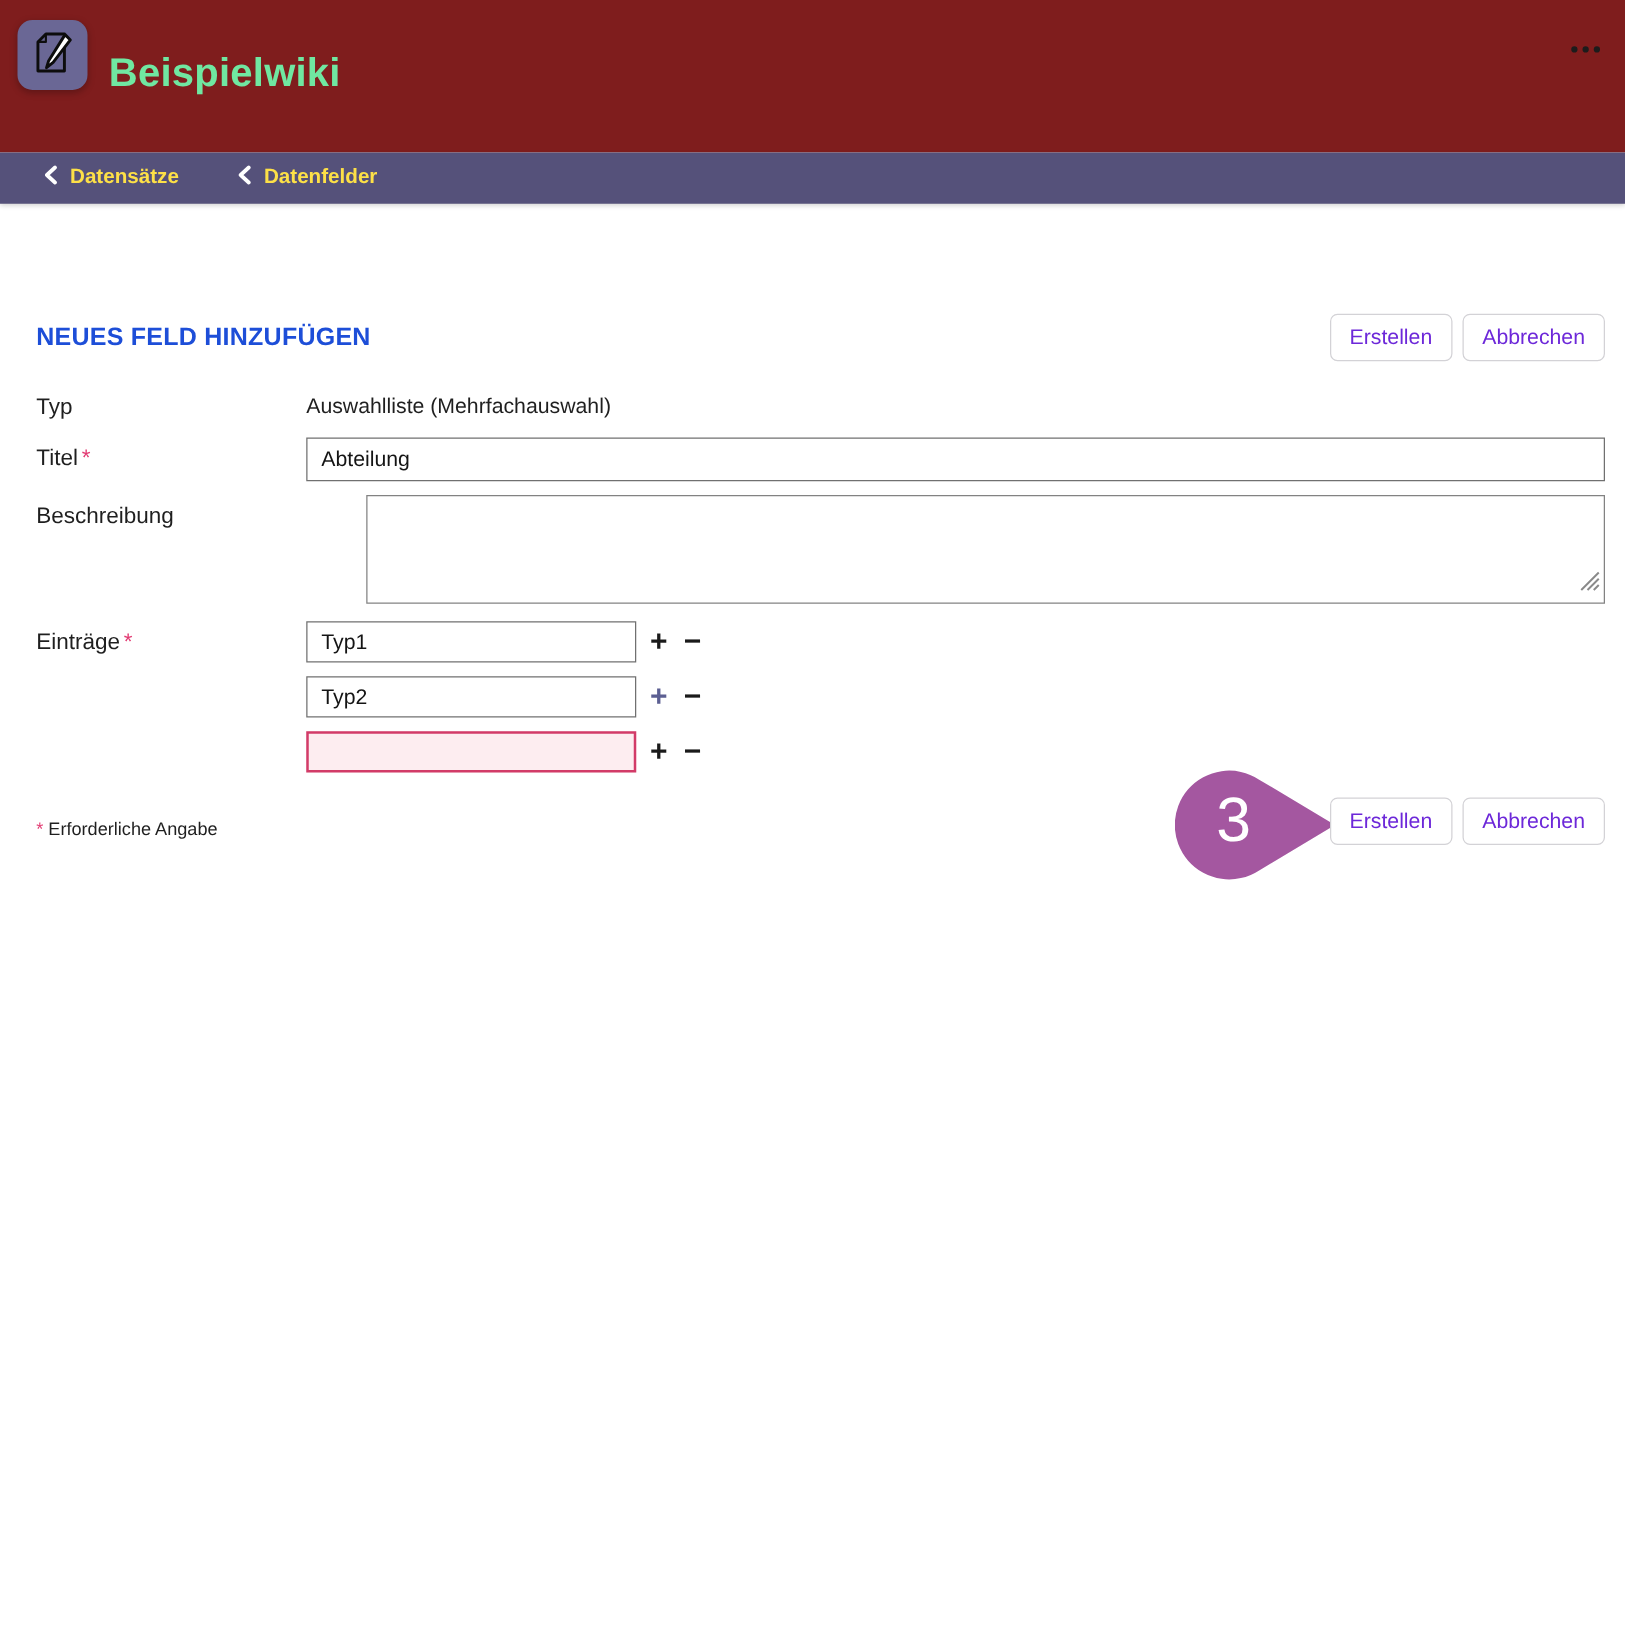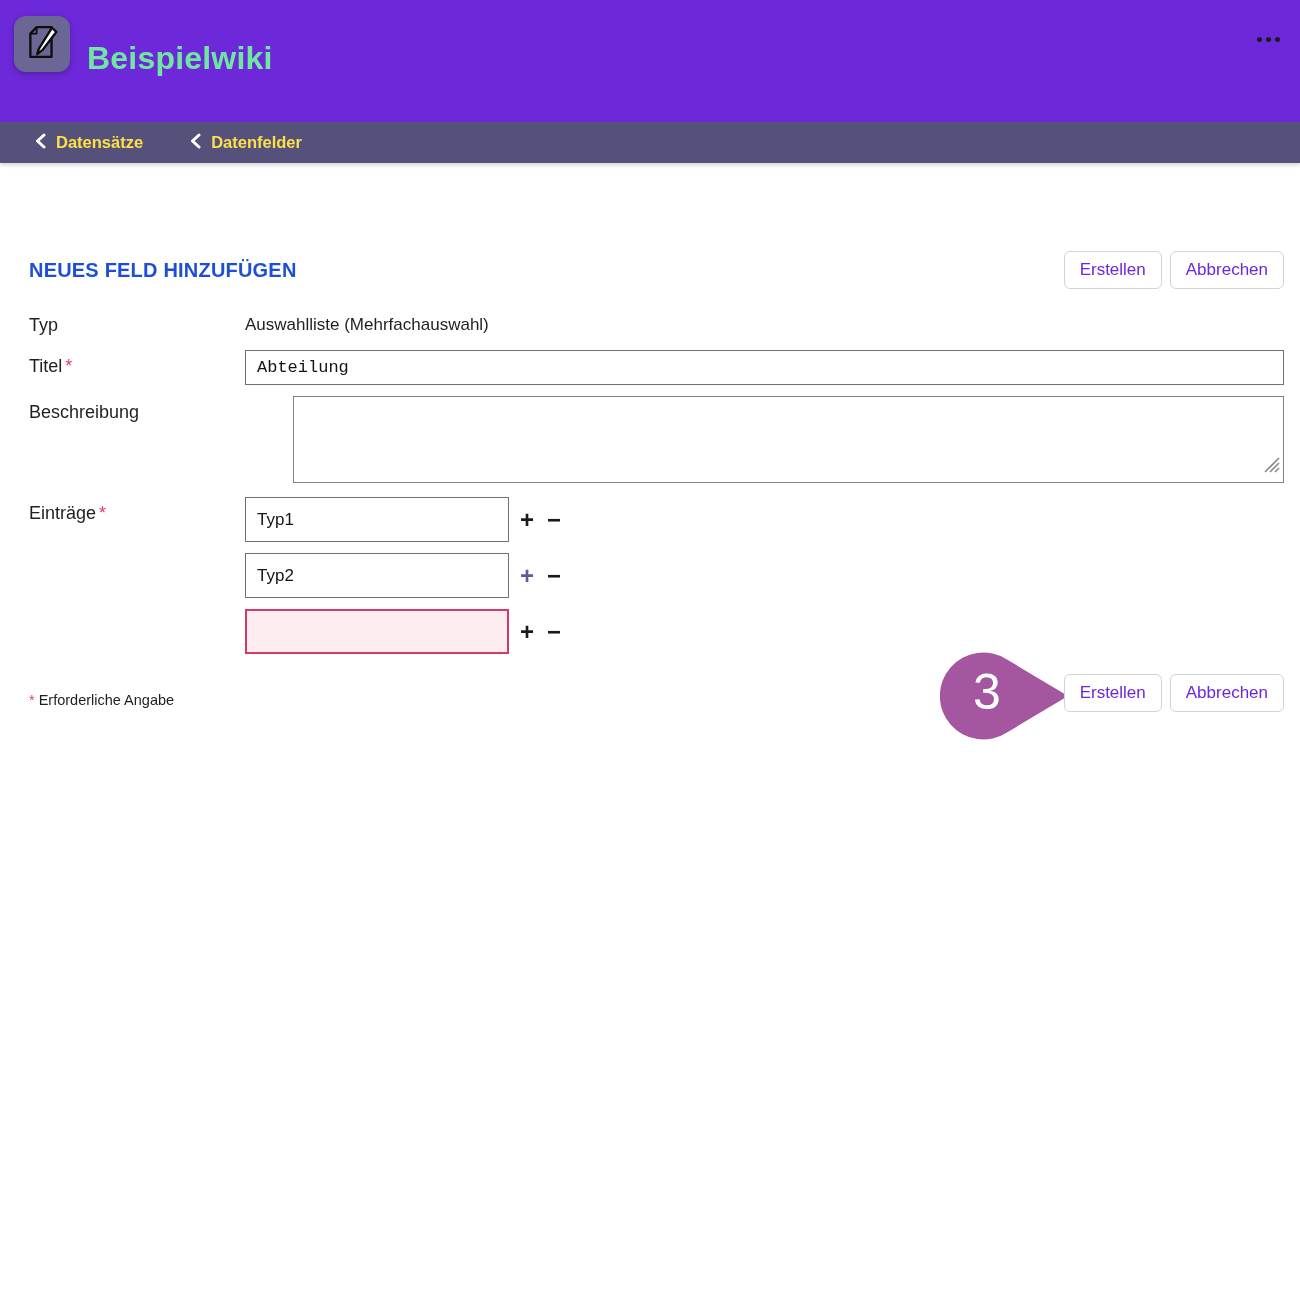--- a/index.html
+++ b/index.html
@@ -8,21 +8,21 @@
     width: 1300px; height: 1300px;
     font-family: "Liberation Sans", "DejaVu Sans", sans-serif;
     color: #1f1f1f;
     position: relative;
     overflow: hidden;
   }
 
   
   .app-header {
     height: 122px;
-    background: #6d28d9;
+    background: #7f1d1d;
     position: relative;
     display: flex;
     align-items: flex-start;
   }
   .app-logo {
     width: 56px; height: 56px;
     margin: 16px 0 0 14px;
     background: #6a6795;
     border-radius: 12px;
     box-shadow: 0 2px 6px rgba(0,0,0,0.25);
@@ -115,21 +115,21 @@
   .row-beschreibung { margin-top: 11px; gap: 48px; }
   .row-durchsuchbar { margin-top: 17px; }
   .row-eintraege { margin-top: 14px; }
 
   .text-input {
     width: 100%;
     height: 35px;
     border: 1px solid #707070;
     border-radius: 0;
     background: #ffffff;
-    font-family: Liberation Mono, monospace;
+    font-family: Liberation Sans, sans-serif;
     font-size: 17px;
     color: #141414;
     padding: 0 11px;
   }
   .textarea-wrap { position: relative; }
   .desc-textarea {
     display: block;
     width: 100%;
     height: 87px;
     border: 1px solid #828282;
@@ -154,21 +154,21 @@
     border-radius: 2px;
     background: #ffffff;
     margin-top: 3px;
     cursor: pointer;
   }
 
   .entry-line { display: flex; align-items: center; margin-bottom: 11px; }
   .entry-line:last-child { margin-bottom: 0; }
   .entry-input {
     width: 264px;
-    height: 45px;
+    height: 33px;
     border: 1px solid #707070;
     background: #ffffff;
     font-family: inherit;
     font-size: 17px;
     color: #141414;
     padding: 0 11px;
   }
   .entry-input.invalid {
     background: #fdedf0;
     border: 2px solid #d23b68;

